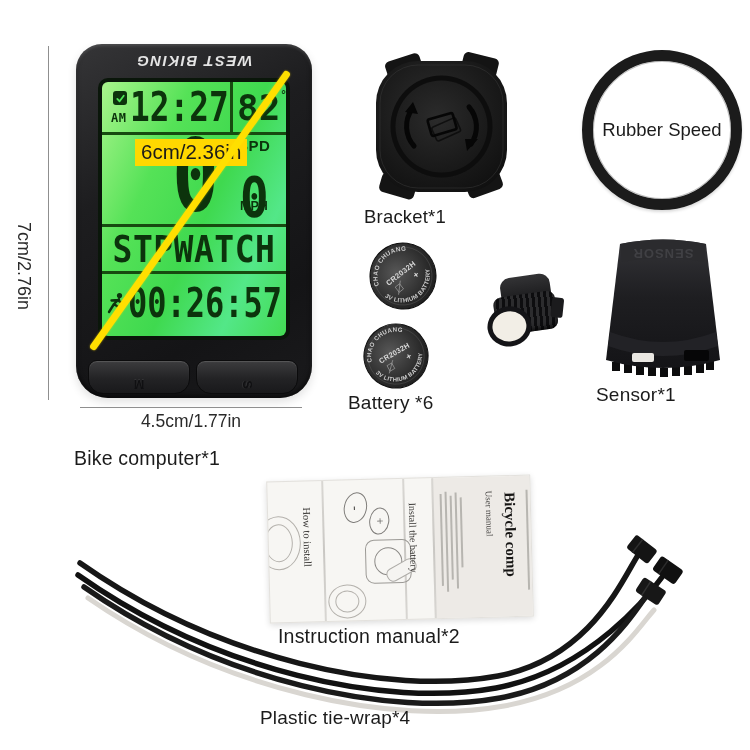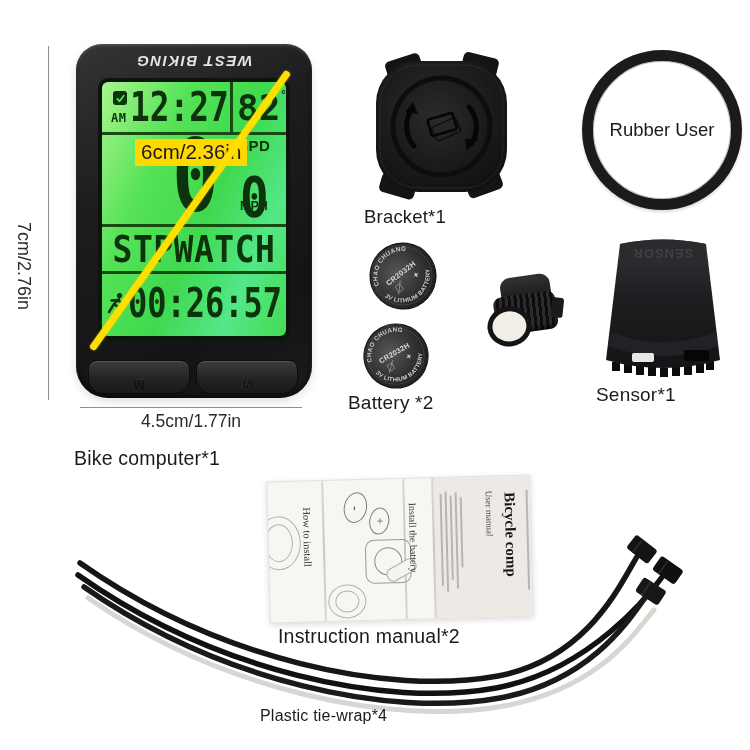--- a/index.html
+++ b/index.html
@@ -177,21 +177,21 @@
     <path d="M 103,55 A 30,30 0 0 1 105,92" stroke="#060606" stroke-width="5" fill="none" stroke-linecap="round"></path>
     <polygon points="99,87 112,87 101,99" fill="#060606"></polygon>
     <g stroke="#060606" fill="none">
       <rect x="63" y="64" width="26" height="17" rx="2" stroke-width="2.6" transform="rotate(-16 76 72)"></rect>
       <rect x="67" y="70" width="26" height="15" rx="2" stroke-width="1.6" transform="rotate(-24 80 77)" opacity=".7"></rect>
     </g>
   </svg>
   <div class="item-label" style="left:364px;top:206px;width:156px;font-size:18.5px;">Bracket*1</div>
 
   <div class="ring">
-    <span class="ring-label">Rubber User</span>
+    <span class="ring-label">Rubber Speed</span>
   </div>
 
   <svg class="svg-abs" style="left:368px;top:241px;" width="70" height="70" viewBox="0 0 70 70">
     <defs>
       <radialGradient id="gBat1" cx="45%" cy="40%" r="75%">
         <stop offset="0%" stop-color="#575757"></stop>
           <stop offset="70%" stop-color="#262626"></stop>
           <stop offset="100%" stop-color="#151515"></stop>
       </radialGradient>
       <path id="bArcT1" d="M 9,36 A 26,26 0 1 1 61,36" fill="none"></path>
@@ -234,21 +234,21 @@
       <text x="46" y="45" text-anchor="middle" font-size="9" font-weight="bold" fill="#d8d8d8">+</text>
       <g stroke="#c5c5c5" stroke-width=".6" fill="none" opacity=".8">
         <rect x="22" y="39" width="5.5" height="6.5"></rect>
           <line x1="20" y1="47" x2="30" y2="37"></line>
       </g>
       <text font-size="6" font-weight="bold" fill="#cfcfcf" letter-spacing=".3" font-family="Liberation Sans,sans-serif">
         <textPath href="#bArcB2" startOffset="8%">3V LITHIUM BATTERY</textPath>
       </text>
     </g>
   </svg>
-  <div class="item-label" style="left:348px;top:392px;width:128px;">Battery *2</div>
+  <div class="item-label" style="left:348px;top:392px;width:128px;">Battery *6</div>
 
   <div class="magnet">
     <div class="mag-cap"></div>
     <div class="mag-body"></div>
     <div class="mag-tab"></div>
     <div class="mag-face"></div>
   </div>
 
   <svg class="svg-abs" style="left:600px;top:234px;" width="126" height="150" viewBox="0 0 126 150">
     <defs>
@@ -326,15 +326,15 @@
     </g>
     <g transform="translate(630,41) rotate(35)">
       <rect x="-14" y="-9" width="27" height="17" rx="3" fill="#101010"></rect>
         <line x1="-6" y1="-9" x2="-6" y2="8" stroke="#2c2c2c" stroke-width="1.5"></line>
     </g>
     <g transform="translate(613,62) rotate(33)">
       <rect x="-14" y="-9" width="27" height="17" rx="3" fill="#171717"></rect>
         <line x1="-6" y1="-9" x2="-6" y2="8" stroke="#323232" stroke-width="1.5"></line>
     </g>
   </svg>
-  <div class="item-label" style="left:260px;top:707px;width:228px;font-size:16px;">Plastic tie-wrap*4</div>
+  <div class="item-label" style="left:260px;top:707px;width:228px;font-size:19px;">Plastic tie-wrap*4</div>
 
 </div>
 
 </body></html>

